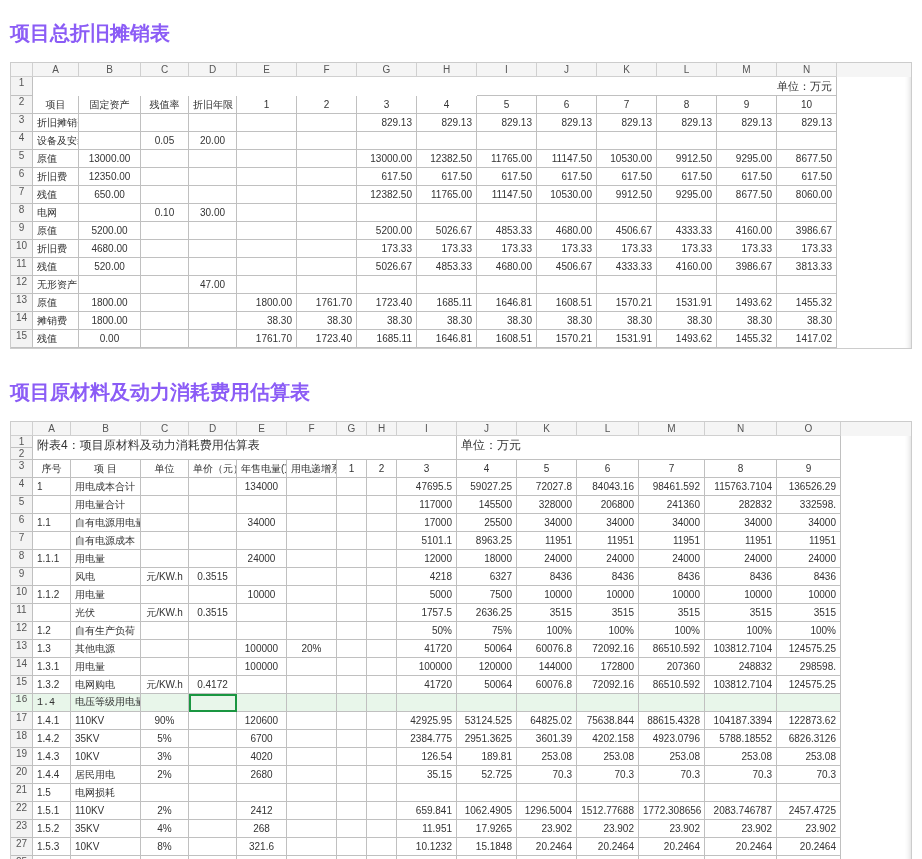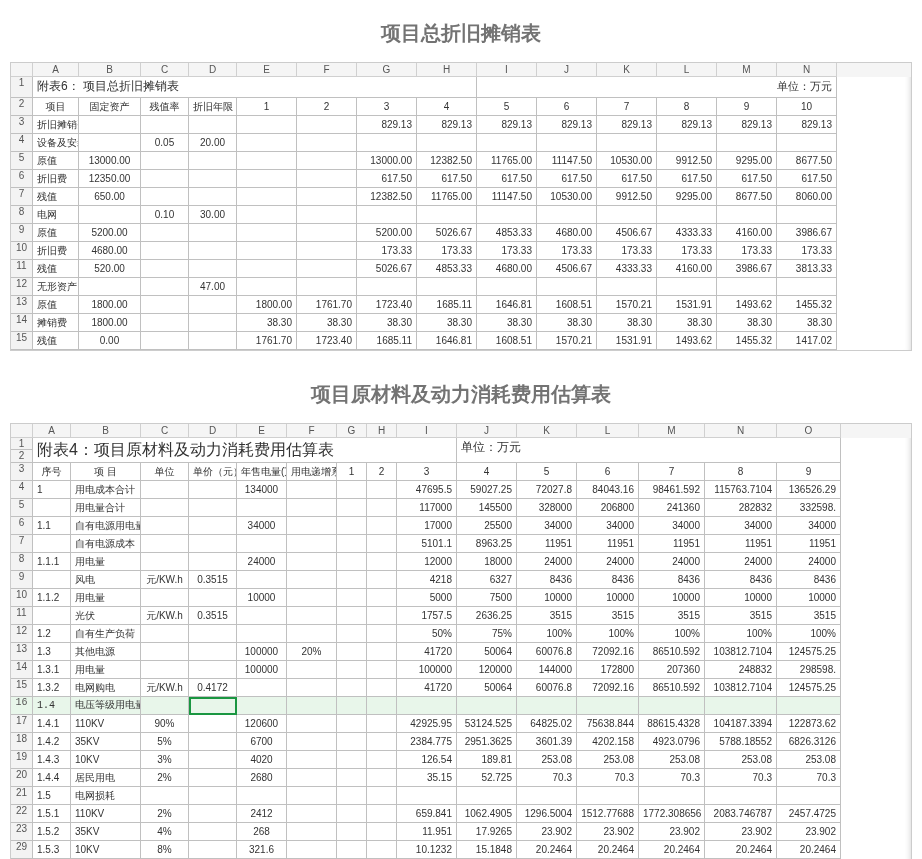--- a/index.html
+++ b/index.html
@@ -6,24 +6,23 @@
   body {
     margin: 0;
     padding: 10px;
     font-family: "Microsoft YaHei", Arial, sans-serif;
     background: #fff;
     width: 922px;
     font-size: 11px;
     color: #333;
   }
   .heading {
-    color: #737373;
+    color: #8b5cf6;
     font-weight: bold;
     font-size: 20px;
-    text-align: center;
     margin: 10px 0 15px 0;
   }
   .sheet-wrap {
     border: 1px solid #ccc;
     box-shadow: inset -6px 0 6px -6px rgba(0,0,0,.2), inset 6px 0 6px -6px rgba(0,0,0,.2);
     margin-bottom: 30px;
     position: relative;
     background: #fff;
   }
   .col-hdr {
@@ -88,21 +87,20 @@
       <div class="">H</div>
       <div class="">I</div>
       <div class="">J</div>
       <div class="">K</div>
       <div class="">L</div>
       <div class="">M</div>
       <div class="">N</div>
     </div>
   <div class="grid" id="s1-grid" style="grid-template-columns:22px 46px 62px 48px 48px 60px 60px 60px 60px 60px 60px 60px 60px 60px 60px;">
       <div class="rowhdr">1</div>
-      <div class="cell titlecell" style="grid-column: 2 / span 8;">附表6：  项目总折旧摊销表</div>
       <div class="cell unitcell" style="grid-column: 10 / span 6;">单位：万元</div>
       <div class="rowhdr">2</div>
       <div class="cell center">项目</div>
       <div class="cell center">固定资产</div>
       <div class="cell center">残值率</div>
       <div class="cell center">折旧年限</div>
       <div class="cell center">1</div>
       <div class="cell center">2</div>
       <div class="cell center">3</div>
       <div class="cell center">4</div>
@@ -326,21 +324,21 @@
       <div class="">I</div>
       <div class="">J</div>
       <div class="">K</div>
       <div class="">L</div>
       <div class="">M</div>
       <div class="">N</div>
       <div class="">O</div>
     </div>
   <div class="grid" id="s2-grid" style="grid-template-columns:22px 38px 70px 48px 48px 50px 50px 30px 30px 60px 60px 60px 62px 66px 72px 64px;">
       <div class="rowhdr">1</div>
-      <div class="cell titlecell" style="grid-area: span 2 / 2 / auto / span 9; font-size: 16px;">附表4：项目原材料及动力消耗费用估算表</div>
+      <div class="cell titlecell" style="grid-area: span 2 / 2 / auto / span 9; font-size: 12px;">附表4：项目原材料及动力消耗费用估算表</div>
       <div class="cell titlecell" style="grid-area: span 2 / 11 / auto / span 6; text-align: left; font-size: 12px;">单位：万元</div>
       <div class="rowhdr">2</div>
       <div class="rowhdr">3</div>
       <div class="cell center">序号</div>
       <div class="cell center">项  目</div>
       <div class="cell center">单位</div>
       <div class="cell center">单价（元）</div>
       <div class="cell center">年售电量(万KW.h)</div>
       <div class="cell center">用电递增系数</div>
       <div class="cell center">1</div>
@@ -665,21 +663,21 @@
       <div class="cell center"></div>
       <div class="cell"></div>
       <div class="cell"></div>
       <div class="cell">11.951</div>
       <div class="cell">17.9265</div>
       <div class="cell">23.902</div>
       <div class="cell">23.902</div>
       <div class="cell">23.902</div>
       <div class="cell">23.902</div>
       <div class="cell">23.902</div>
-      <div class="rowhdr">29</div>
+      <div class="rowhdr">27</div>
       <div class="cell left">1.5.3</div>
       <div class="cell left">10KV</div>
       <div class="cell center">8%</div>
       <div class="cell center"></div>
       <div class="cell center">321.6</div>
       <div class="cell center"></div>
       <div class="cell"></div>
       <div class="cell"></div>
       <div class="cell">10.1232</div>
       <div class="cell">15.1848</div>

